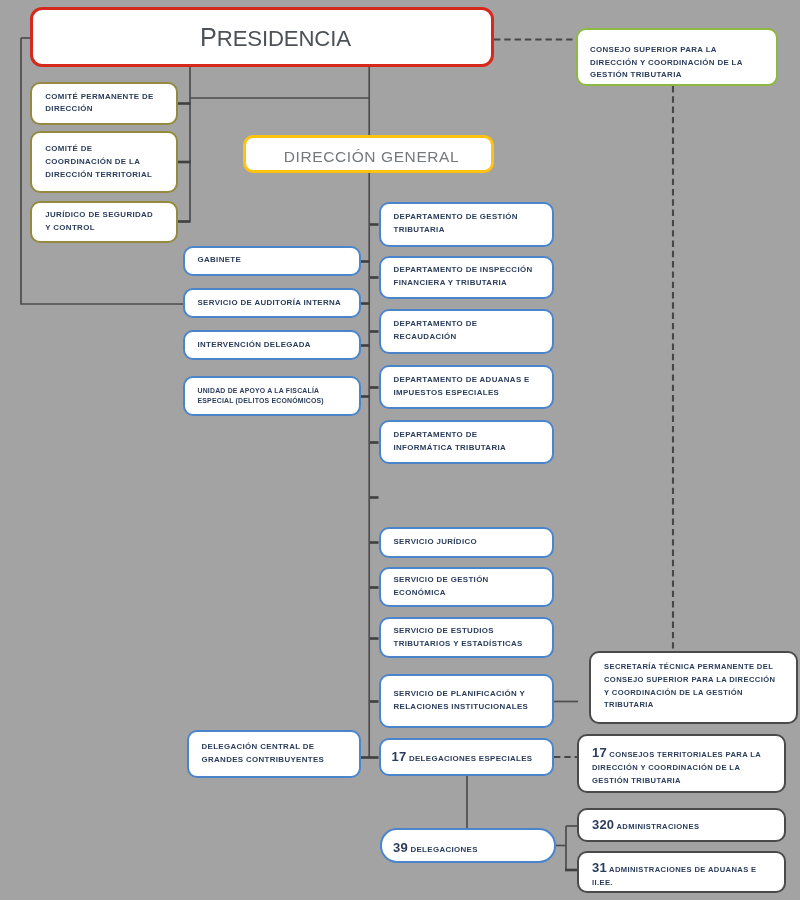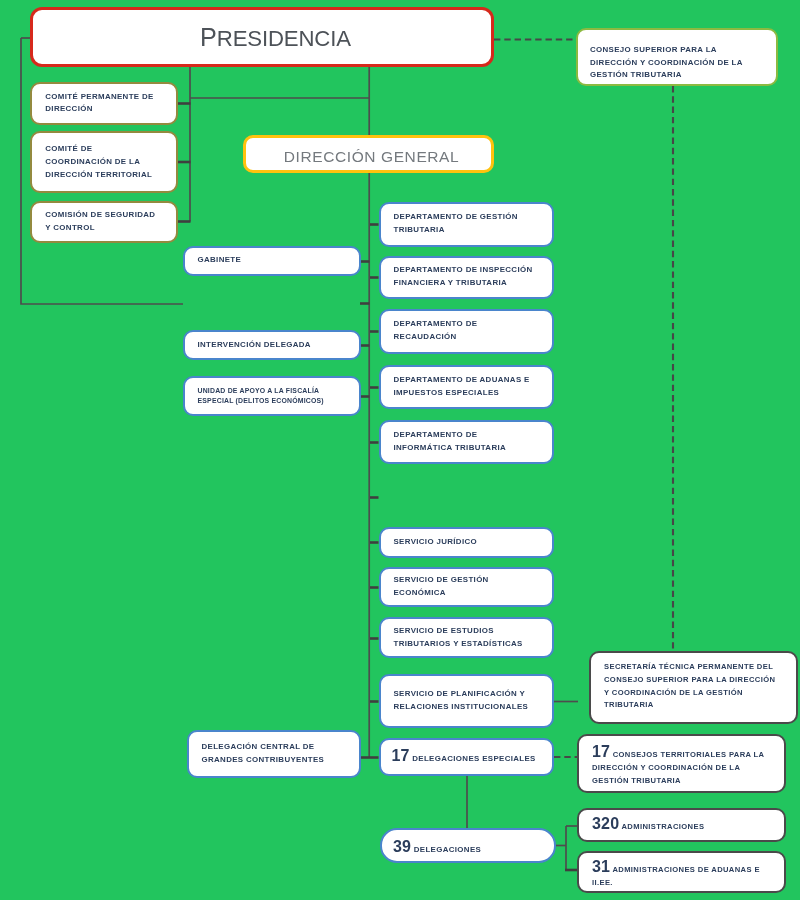--- a/index.html
+++ b/index.html
@@ -1,39 +1,39 @@
 <!DOCTYPE html>
 <html><head>
 <meta charset="utf-8">
 <title>Organigrama</title>
 <style>
   html,body{margin:0;padding:0;background:#ffffff;}
   body{width:800px;height:900px;overflow:hidden;
        font-family:"Liberation Sans",sans-serif;
        -webkit-font-smoothing:antialiased;}
-  #chart{position:relative;width:800px;height:900px;background:#22c55e;}
+  #chart{position:relative;width:800px;height:900px;background:#a3a3a3;}
   svg.lines{position:absolute;left:0;top:0;width:800px;height:900px;overflow:visible;}
   .node{position:absolute;box-sizing:border-box;background:#ffffff;
         display:flex;align-items:center;border-style:solid;}
   .node .txt{width:100%;display:block;}
   .lbl{font-weight:bold;color:#2b3d5b;letter-spacing:.03em;}
   
   .n-red{border-color:#d6291c;border-width:3.4px;border-radius:12px;}
   .n-red .txt{text-align:center;color:#4d5258;font-weight:normal;
               font-size:25.2px;letter-spacing:-0.15px;padding-left:27px;}
   .n-red .txt .sc{font-size:22.2px;letter-spacing:-0.15px;}
   .n-olive{border-color:#948a3f;border-width:2.9px;border-radius:10px;}
   .n-yellow{border-color:#ffc20e;border-width:3.1px;border-radius:10px;}
   .n-yellow .txt{text-align:center;color:#74797e;font-weight:normal;
                  font-size:15.5px;letter-spacing:.6px;padding-left:6px;}
   .n-blue{border-color:#4a85cc;border-width:2.8px;border-radius:10px;}
   .n-green{border-color:#8cba41;border-width:2.8px;border-radius:10px;}
   .n-green .txt{color:#2b3d5b;margin-top:12px;}
   .n-gray{border-color:#4a4a4a;border-width:2.8px;border-radius:10px;}
-  .bignum{font-size:16px;font-weight:bold;color:#2b3d5b;letter-spacing:.2px;line-height:12.8px;}
+  .bignum{font-size:13px;font-weight:bold;color:#2b3d5b;letter-spacing:.2px;line-height:12.8px;}
 
   .lbl{font-weight:bold;color:#2b3d5b;line-height:12.8px;}
   .s11{font-size:7.9px;letter-spacing:.045em;}
   .s9{font-size:6.9px;letter-spacing:.03em;line-height:9.4px;}
   .pad{padding:0 13px;}
   .numline.pad{padding-left:11px;}
   .n-olive .pad{padding:0 13px;}
   .n-gray .s11{font-size:7.6px;letter-spacing:.05em;}
   .n-gray .pad{padding:0 13px;}
   .n-green .pad{padding:0 12px;}
@@ -125,27 +125,32 @@
     </div>
     <div class="node n-olive" style="left: 30.3px; top: 131.4px; width: 148px; height: 61.5px;">
       <span class="txt lbl s11 pad">
         <span class="ln">COMITÉ DE</span>
         <span class="ln">COORDINACIÓN DE LA</span>
         <span class="ln">DIRECCIÓN TERRITORIAL</span>
       </span>
     </div>
     <div class="node n-olive" style="left: 30.3px; top: 200.5px; width: 148px; height: 42px;">
       <span class="txt lbl s11 pad">
-        <span class="ln">COMISIÓN DE SEGURIDAD</span>
+        <span class="ln">JURÍDICO DE SEGURIDAD</span>
         <span class="ln">Y CONTROL</span>
       </span>
     </div>
     <div class="node n-blue" style="left: 182.5px; top: 245.5px; width: 178px; height: 30.5px;">
       <span class="txt lbl s11 pad">
         <span class="ln">GABINETE</span>
+      </span>
+    </div>
+    <div class="node n-blue" style="left: 182.5px; top: 288px; width: 178px; height: 30px;">
+      <span class="txt lbl s11 pad">
+        <span class="ln">SERVICIO DE AUDITORÍA INTERNA</span>
       </span>
     </div>
     <div class="node n-blue" style="left: 182.5px; top: 330px; width: 178px; height: 30px;">
       <span class="txt lbl s11 pad">
         <span class="ln">INTERVENCIÓN DELEGADA</span>
       </span>
     </div>
     <div class="node n-blue" style="left: 182.5px; top: 375.5px; width: 178px; height: 40.5px;">
       <span class="txt lbl s9 pad">
         <span class="ln">UNIDAD DE APOYO A LA FISCALÍA</span>

